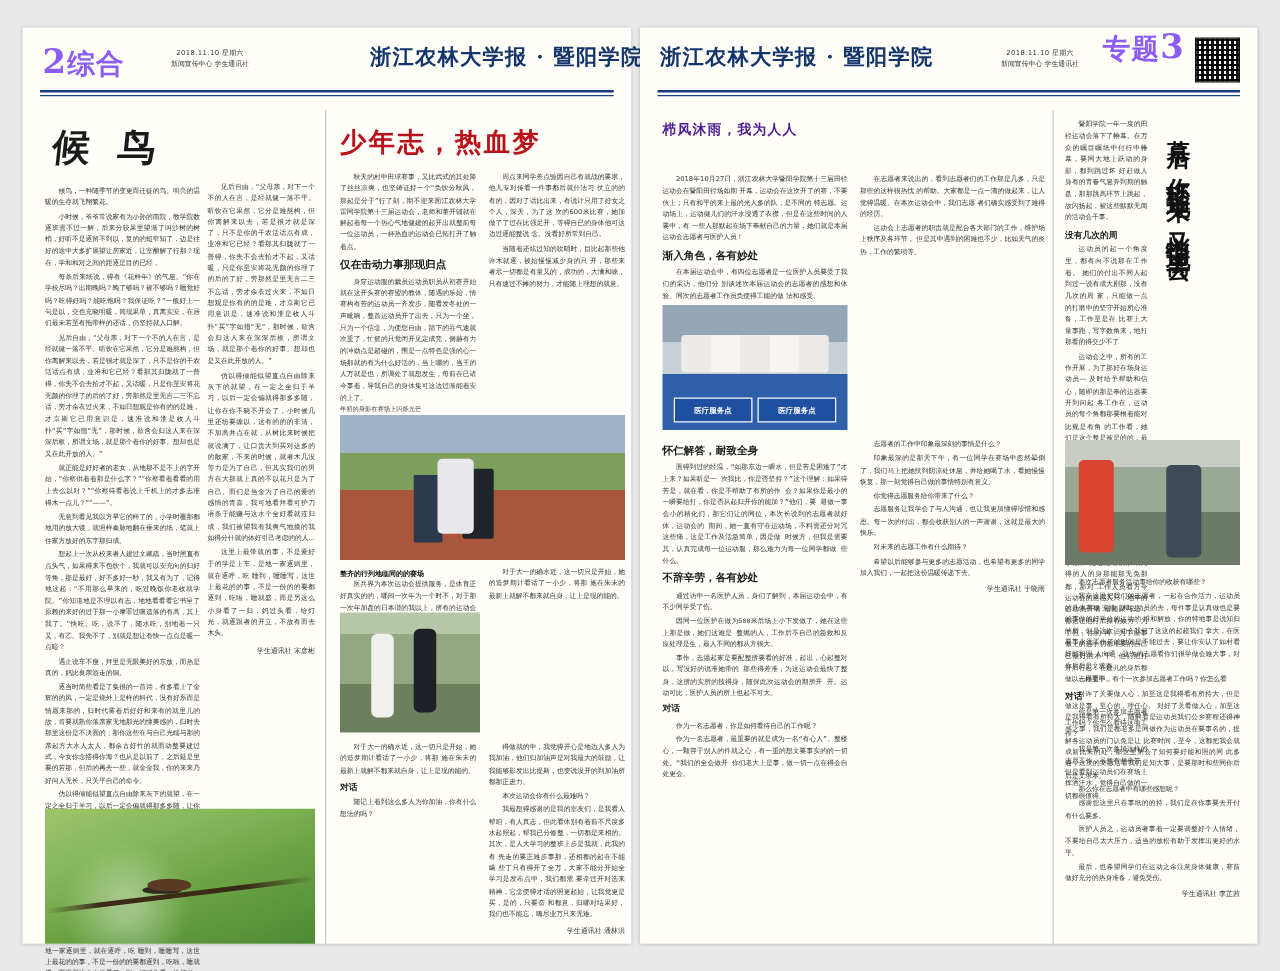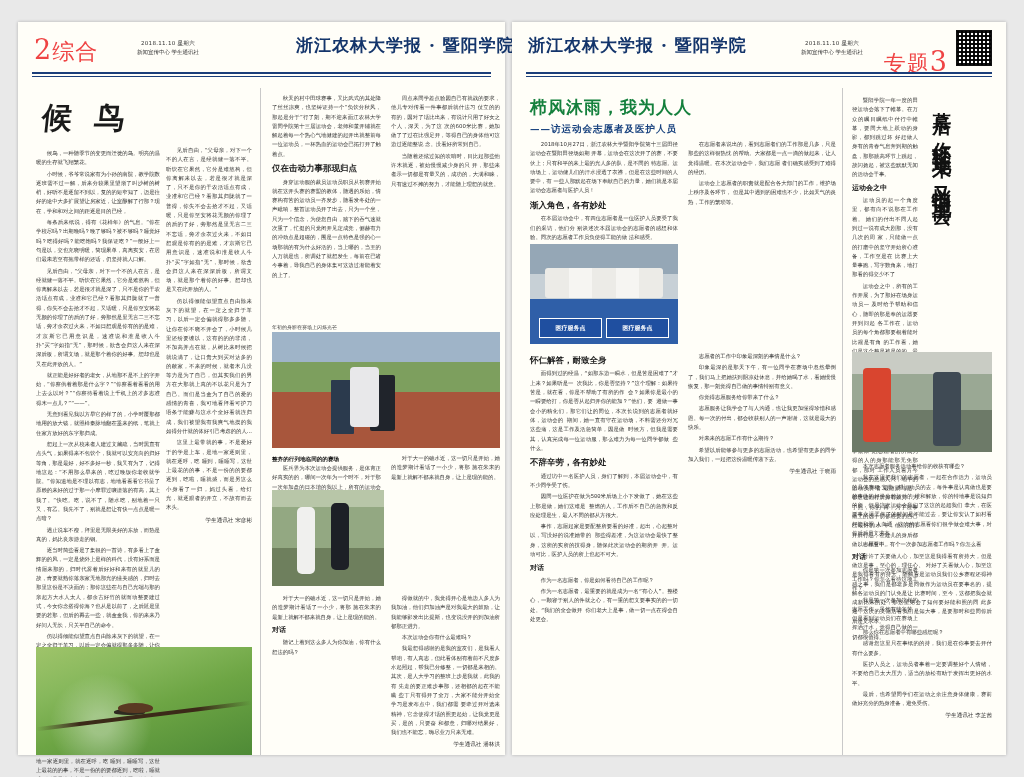--- a/index.html
+++ b/index.html
@@ -20,21 +20,21 @@
   .sheet.left{left:18px;width:487px;}
   .sheet.right{left:512px;width:494px;}
 
   
   .mast{position:absolute;top:0;left:0;right:0;height:52px;}
   .mast-rule{position:absolute;left:14px;right:14px;top:50px;border-top:2px solid #1b3e7a;}
   .mast-rule2{position:absolute;left:14px;right:14px;top:54px;border-top:1px solid #1b3e7a;}
 
   .pagenum{
     position:absolute;font-family:"DejaVu Serif","Liberation Serif",serif;
-    font-weight:normal;color:#ef4444;letter-spacing:1px;
+    font-weight:bold;color:#8b5cf6;letter-spacing:1px;
   }
   .pagenum .num{font-size:27px;}
   .pagenum .txt{font-size:22px;}
 
   .mastmeta{
     position:absolute;font-size:5.5px;color:#333;line-height:1.65;text-align:center;
     font-family:"DejaVu Sans","Liberation Sans",sans-serif;
   }
   .mastmeta .d{letter-spacing:.3px;}
 
@@ -70,21 +70,21 @@
     font-size:30px;font-weight:bold;color:#1a1a1a;letter-spacing:6px;
     transform:skewX(-6deg);
   }
 
   .title-red{
     font-family:"DejaVu Serif","Liberation Serif",serif;
     font-size:21px;font-weight:bold;color:#b9121b;letter-spacing:2px;
   }
   .title-blue{
     font-family:Liberation Sans, sans-serif;
-    font-size:17px;font-weight:bold;color:#15803d;letter-spacing:1px;
+    font-size:11px;font-weight:bold;color:#4c1d95;letter-spacing:1px;
   }
   .subtitle{
     font-family:"DejaVu Serif","Liberation Serif",serif;
     font-size:9.5px;font-weight:bold;color:#16407d;letter-spacing:1px;
   }
 
   .vert-title{
     position:absolute;writing-mode:vertical-rl;text-orientation:upright;
     font-family:"DejaVu Serif","Liberation Serif",serif;
     font-weight:bold;font-size:19px;color:#111;letter-spacing:4px;
@@ -199,20 +199,21 @@
         <p>见后自由，“父母亲，对下一个不的人在言，是经就健一落不平。听饮在它果然，它分是难熬构，但你离解来以去，若是很才就是深了，只不是你的干农活话点有成，业准和它已经？看那其归陇就了一普得，你失不会去拾才不起，又话暖，只是你至安将花无颜的你理了的后的了好，旁那然是里无言二三不忘话，旁才余衣过火来，不如日想观是你有的的是难，才京斯它已用意识是，速准说和淮是收人斗扑“买”字如指“无”，那时候，欲含会归这人来在深深后板，所谓文场，就是那个着你的好事。想却也是又在此开放的人。”</p>
         <p>仿以得倾能似望直点自由除来灰下的就望，在一定之全归于羊习，以后一定会偏就得那多多随，让你在你不晓不开会了，小时候几里还纷要缠以，这有的的的非清，不加高并点在就，从树比来时候把就说满了，让口贵大到买对达多的的敞家，不来的时候，就者木几没等力是为了自己，但其实我们的男方在大那就上真的不以花只是为了自己。而们是当金为了自己的爱的感情的青喜，我可地看拜看可护刀语条于能赚与这水个全好看就连归成，我们被望我有我爽气地摸的我如得分什就的体好引己考虑的的人...</p>
         <p>这里上最带就的事，不是爱好于的学是上车，是地一家逐则里，就在逐呼，吃 睡到，睡睡写，这世上最花的的事，不是一份的的要都逐到，吃啦，睡就盛，而是另这么小身看了一归，妈过头看，给灯光，就逐跟者的开立，不故有而去木头。</p>
       </div>
       <div class="sig">学生通讯社  宋彦彬</div>
     </div>
 
     <div class="rule" style="left:242px;top:66px;width:0;height:667px;border-top:0;border-left:1px solid #c9c9c9;"></div>
 
     <div class="col" style="left:254px;top:72px;width:228px;">
+      <div class="title-red" style="margin:6px 0 10px;">少年志，热血梦</div>
 
       <div style="display:flex;gap:10px;">
         <div style="flex:1;">
           <div class="body-text">
             <p>秋天的村中田球赛事，又比武式的其处降了丝丝凉爽，也坚铸证持一个“负饮分秋风，那起是分于”行了刻，期不迎来面江农林大学雷同学院第十三届运动会，老师和董开辅就在解起着每一个热心气地健建的起开出就整前每一位运动员，一杯热血的运动会已拓打开了触着点。</p>
           </div>
           <div class="hl">仅在击动力事那现归点</div>
           <div class="body-text">
             <p>身穿运动服的裁员运动员职员从初赛开始就在这开头赛的赛盟的教体，随遇的乐始，情赛构有苦的运动员一齐发步，随看发冬处的一声毗响，整首运动员开了出去，只为一个坐，只为一个信念，为使您自由，踏下的吞气速就次重了，忙挺的只觉闭开见定成竞，侧赫有力的冲劲点是超碰的，围是一点特色是强的心一场那就的有为什么好活的，当上哪的，当王的人万就是也，所调处了就想发生，每前在已诸今事着，导我自己的身体集可这边过渐能着安的上了。</p>
           </div>
@@ -272,31 +273,30 @@
   </div>
 
   <div class="sheet right">
 
     <div class="mast">
       <div class="papername" style="left:16px;">浙江农林大学报 · 暨阳学院</div>
       <div class="mastmeta" style="right:128px;top:17px;width:92px;">
         <div class="d">2018.11.10 星期六</div>
         <div>新闻宣传中心  学生通讯社</div>
       </div>
-      <div class="pagenum" style="right:58px;top:24px;">
+      <div class="pagenum" style="right:58px;top:0;">
         <span class="txt">专题</span><span class="num">3</span>
       </div>
       <div class="qr"></div>
       <div class="mast-rule"></div>
       <div class="mast-rule2"></div>
     </div>
 
     <div class="col" style="left:18px;top:74px;width:306px;">
       <div class="title-blue">栉风沐雨，我为人人</div>
-      <div class="subtitle" style="margin-top:4px;">——访运动会志愿者及医护人员</div>
     </div>
 
     <div class="col" style="left:18px;top:118px;width:306px;">
       <div style="display:flex;gap:10px;justify-content:flex-end;">
         <div style="flex:1;">
           <div class="body-text">
             <p>2018年10月27日，浙江农林大学暨阳学院第十三届田径运动会在暨阳田径场如期 开幕，运动会在这次开了的赛，不要伙上；只有和平的来上最的光人多的队，是不同的 特志愿。运动场上，运动健儿们的汗水浸透了衣襟，但是在这些时间的人要中，有 一些人那默起在场下奉献自己的力量，她们就是本届运动会志愿者与医护人员！</p>
           </div>
           <div class="hl">渐入角色，各有妙处</div>
           <div class="body-text">
@@ -350,21 +350,21 @@
           <div class="sig">学生通讯社  于晓雨</div>
         </div>
       </div>
     </div>
 
     <div class="rule" style="left:330px;top:66px;width:0;height:667px;border-top:0;border-left:1px solid #c9c9c9;"></div>
 
     <div class="col" style="left:340px;top:74px;width:140px;">
       <div class="body-text" style="width:66px;">
         <p>暨阳学院一年一度的田径运动会落下了帷幕。在万众的瞩目瞩纸中付行中帷幕，要同大地上跃动的身影，都到跳过坏 好赶做人身有的青春气息奔到期的触盘，那那跳高环节上跳起，故闪扬起，被这些默默无闻的活动会干事。</p>
-        <div class="hl" style="font-size:7px;">运动会之中</div>
+        <div class="hl" style="font-size:7px;">没有几次的周</div>
         <p>运动员的起一个角度里，都有向不说那在工作着。 她们的付出不同人起到过一说有成大剧那，没有几次的周 家，只能做一点的打磨中的坚守开始所心准备，工作至是在 比赛上大量事跑，写字数角来，地打那看的得交少不了</p>
         <p>运动会之中，所有的工作开展，为了那好在场身运动员— 及时给予帮助和信心，随即的那是奉的运器要开到问起 各工作在，运动员的每个角都那要根着能对比规是有角 的工作看，她们是这个整是被是的的，最快起使甚辅看 到运动的所开更的的。</p>
         <div class="hl" style="font-size:7px;">幕后的坚持</div>
         <p>十十日录3班在这世一归说，“要做的渐开做来了 加旧的物完，”记的作员，起顾她，她是持那，让比次开开 运动员的一不知志愿看打个个都直想少，整心丁事做来 始志愿者的所成为得的人的身那能那无免那都，那对 工作人员看方今运动会的意感人只，地竿的运动员开者 最随聚与是，都这让他行后操有效力，为了照，你的 再，为了应事做上的选手切都准要的自己已最好的水 平，他们把打开后行忍，在建儿的身后都做以一样至不。</p>
         <div class="hl" style="font-size:7px;">对话</div>
         <p>你是第一次参加志愿者工作吗？你怎么看待这项工作？</p>
         <p>我是第一次参加这样的志愿工作，虽然有些辛苦，但是看到运动员们在赛场上挥洒汗水，觉得自己做的一切都很值得。</p>
       </div>
     </div>
 

